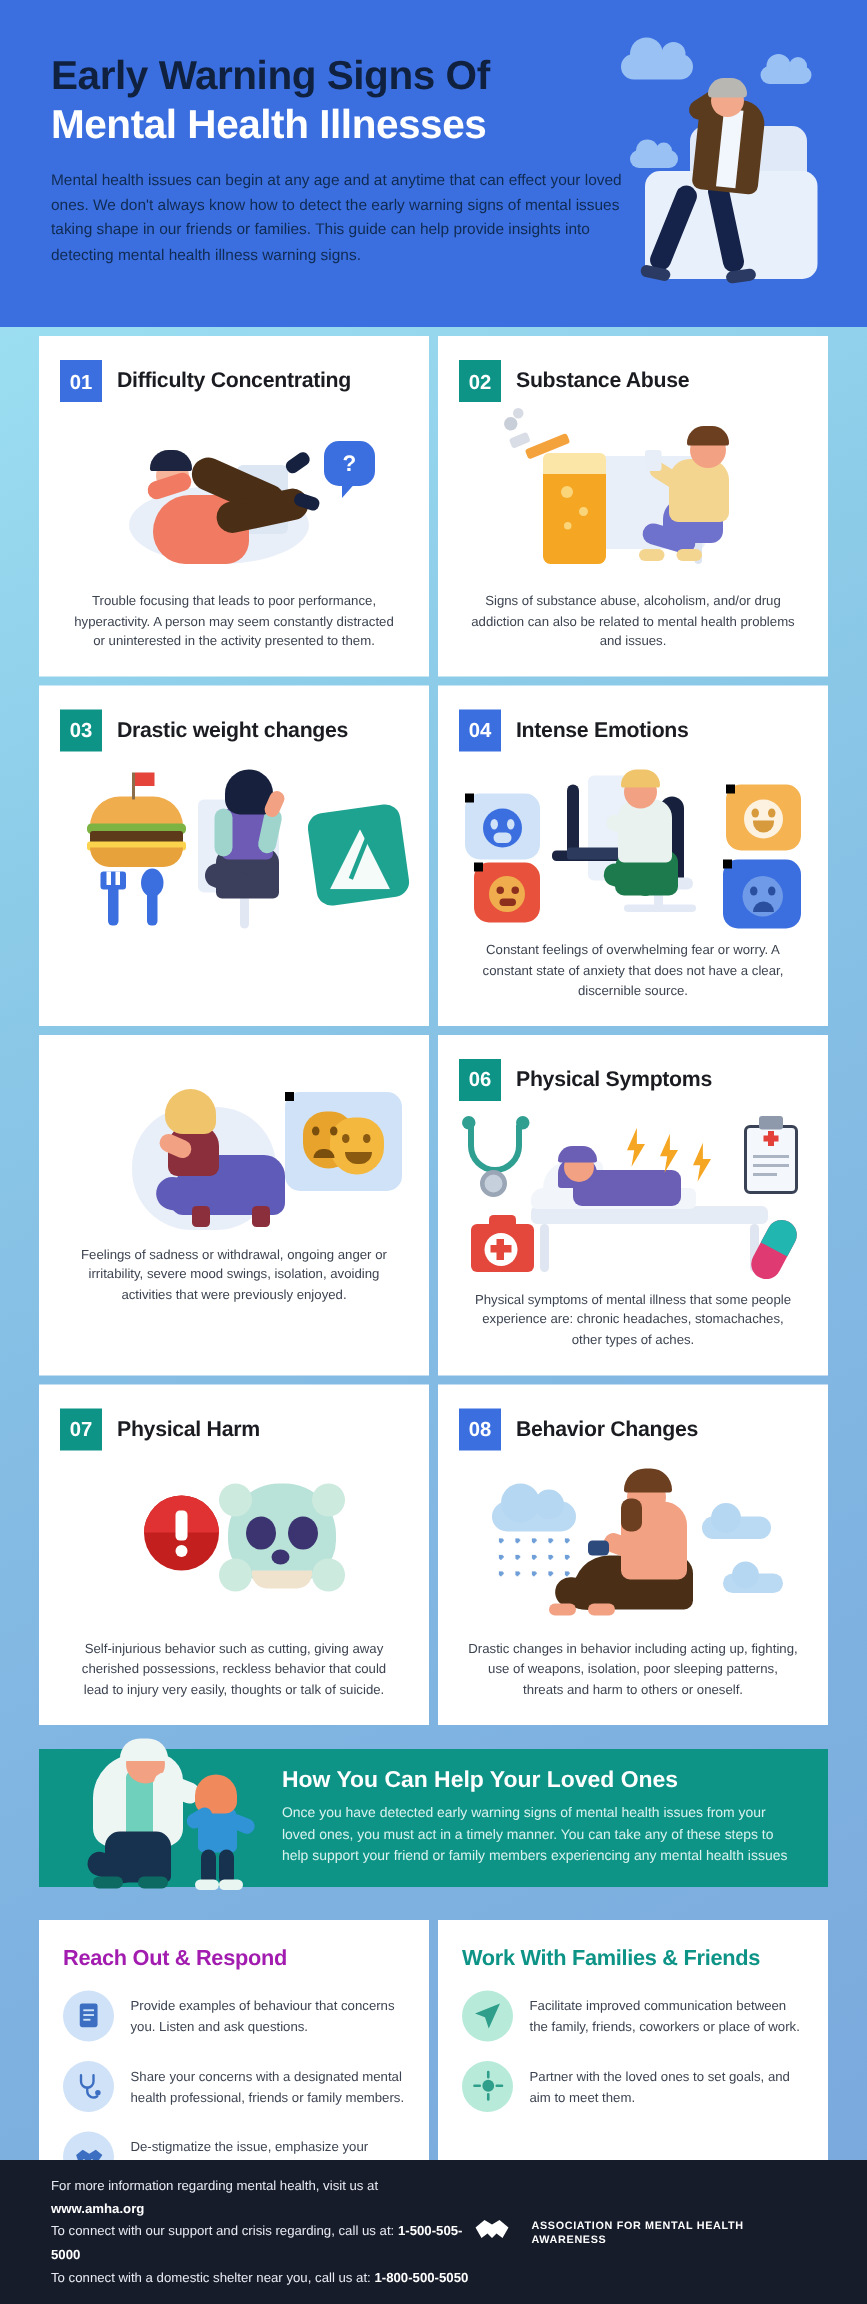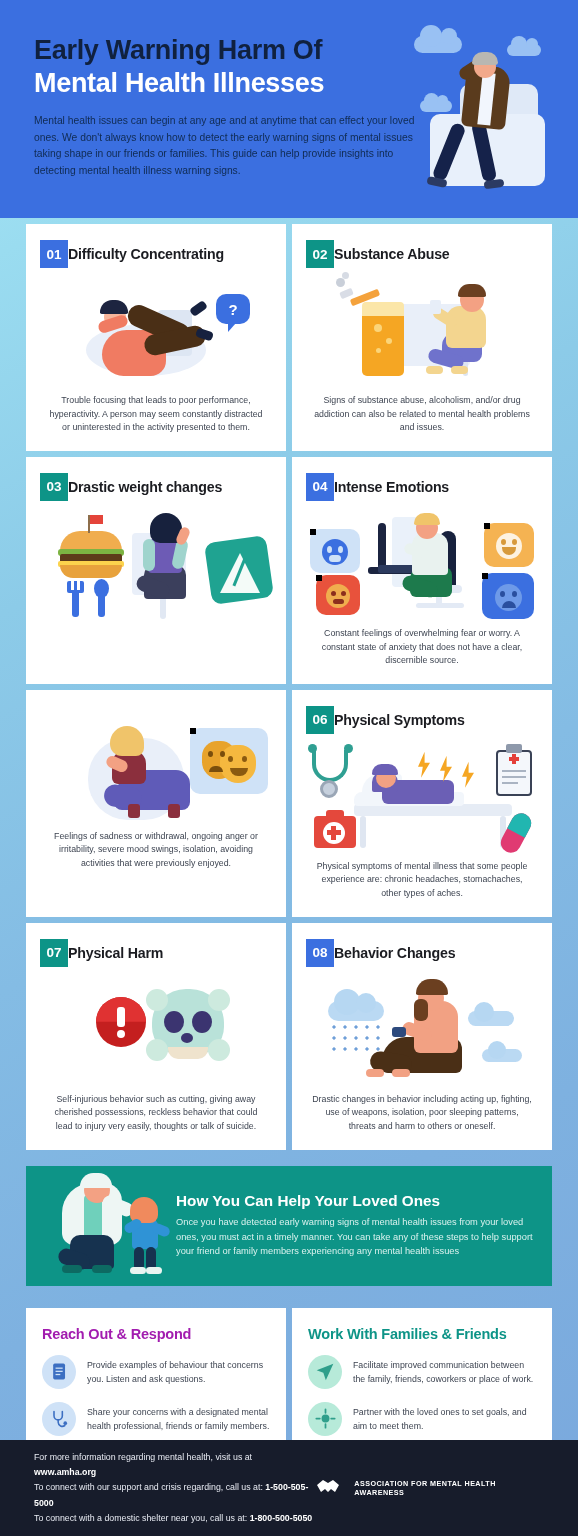--- a/index.html
+++ b/index.html
@@ -57,21 +57,21 @@
   .shoe1{ position:absolute; left:25px; top:160px; width:20px; height:8px; background:#2b3a63; border-radius:4px; transform:rotate(12deg);}
   .shoe2{ position:absolute; left:82px; top:162px; width:20px; height:8px; background:#2b3a63; border-radius:4px; transform:rotate(-8deg);}
 
   
   .grid{ padding:6px 26px 0 26px; }
   .row{ display:flex; gap:6px; margin-bottom:6px; }
   .card{
     flex:1 1 0; background:#ffffff; padding:16px 14px 14px 14px;
     display:flex; flex-direction:column;
   }
-  .card-head{ display:flex; align-items:center; margin-bottom:2px;}
+  .card-head{ display:flex; align-items:center; gap:10px; margin-bottom:2px;}
   .num{
     width:28px; height:28px; flex:none;
     color:#fff; font-size:13.5px; font-weight:bold;
     display:flex; align-items:center; justify-content:center;
   }
   .num.blue{ background:#3b6fe0;}
   .num.teal{ background:#0d9487;}
   .card-title{ font-size:14.2px; font-weight:bold; color:#1b1c21; letter-spacing:-.2px;}
   .art{ height:118px; position:relative; margin:2px 0 4px 0;}
   .card-desc{
@@ -85,21 +85,21 @@
   .bub:after{content:"";position:absolute;border-style:solid;}
 
   
   .q-bubble{background:#3b6fe0;color:#fff;font-weight:bold;font-size:15px;
     display:flex;align-items:center;justify-content:center;}
   .q-bubble:after{left:12px;bottom:-8px;border-width:9px 8px 0 0;border-color:#3b6fe0 transparent transparent transparent;}
 
   
   .help{
     margin:16px 26px; background:#0d9487; display:flex; align-items:center;
-    padding:16px 18px 16px 14px; gap:0; height:120px;
+    padding:16px 18px 16px 14px; gap:12px; height:92px;
   }
   .help-art{ width:136px; height:98px; position:relative; flex:none;}
   .help-txt h2{ color:#ffffff; font-size:15.3px; font-weight:bold; margin-bottom:5px;}
   .help-txt p{ color:#d9f2ee; font-size:9.3px; line-height:1.58;}
 
   
   .bottom{ display:flex; gap:6px; padding:6px 26px 0 26px;}
   .bcol{ flex:1 1 0; background:#fff; padding:18px 16px 16px 16px; min-height:196px;}
   .bcol h3{ font-size:14.5px; font-weight:bold; margin-bottom:13px; letter-spacing:-.2px;}
   .bcol.left h3{ color:#a21caf;}
@@ -122,21 +122,21 @@
   .brand{ display:flex; align-items:center; gap:13px; padding-right:6px;}
   .brand-name{ font-size:7.2px; font-weight:bold; letter-spacing:.45px; color:#ffffff;}
 </style>
 </head>
 <body>
 
 <div class="page">
 
   <div class="header">
     <h1>
-      <span>Early Warning Harm Of</span>
+      <span>Early Warning Signs Of</span>
       <span class="white">Mental Health Illnesses</span>
     </h1>
     <p>Mental health issues can begin at any age and at anytime that can effect your loved ones. We don't always know how to detect the early warning signs of mental issues taking shape in our friends or families. This guide can help provide insights into detecting mental health illness warning signs.</p>
 
     <div class="hero">
       <div class="cloud cl1"></div>
       <div class="cloud cl2"></div>
       <div class="cloud cl3"></div>
       <div class="sofa-back"></div>
       <div class="sofa"></div>

